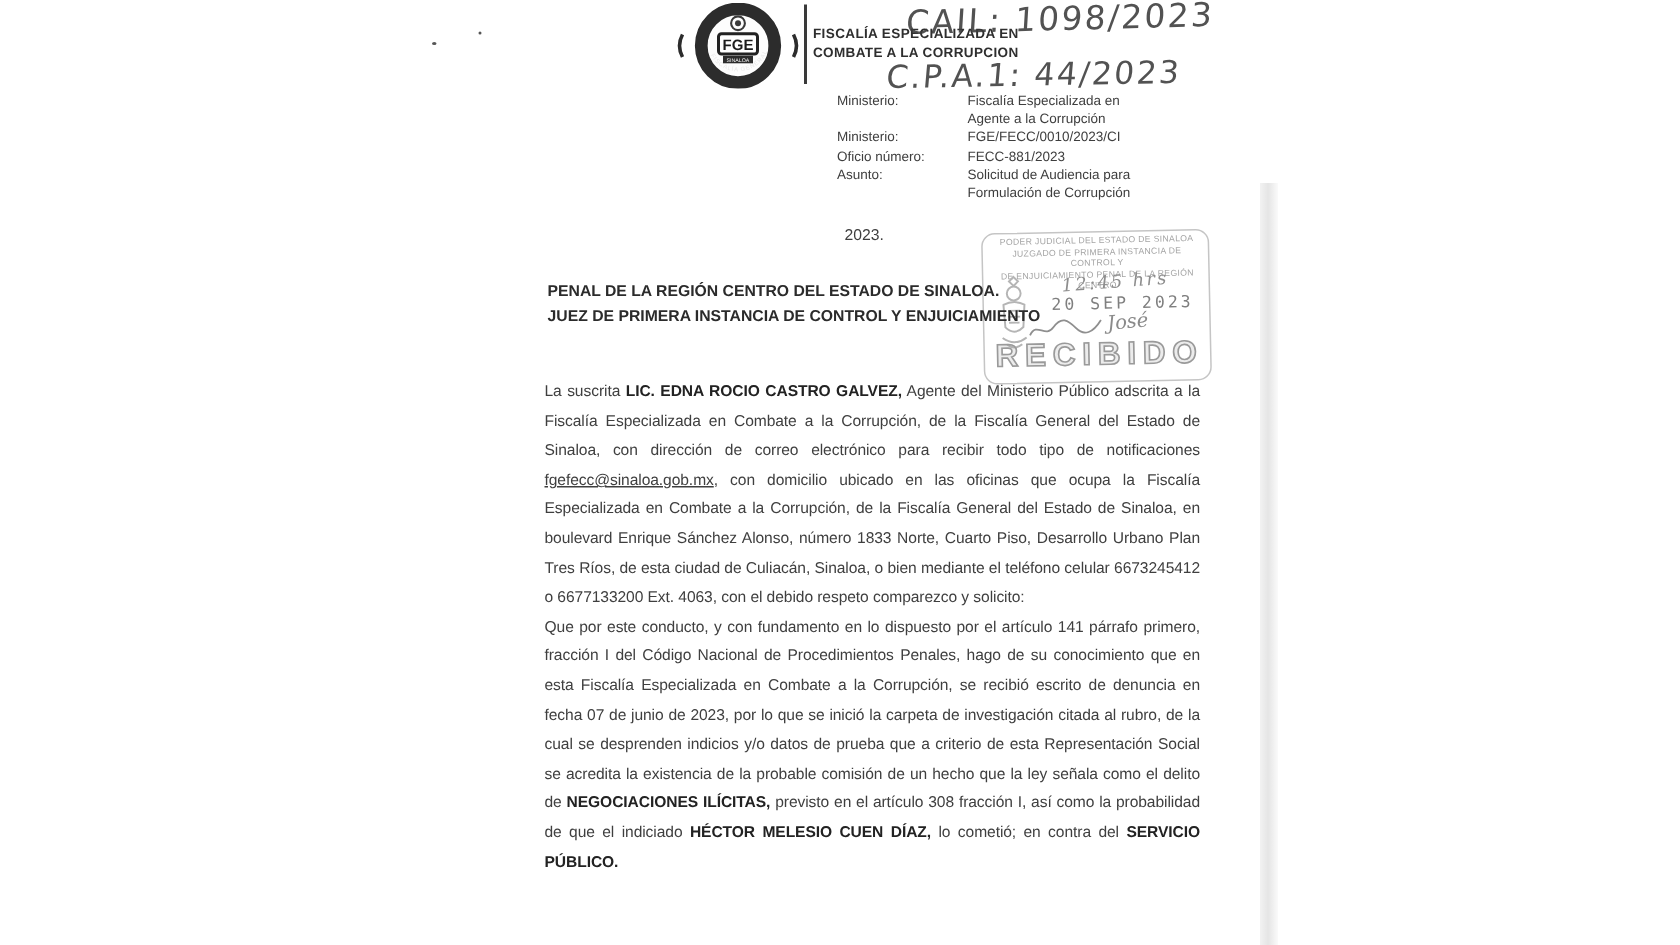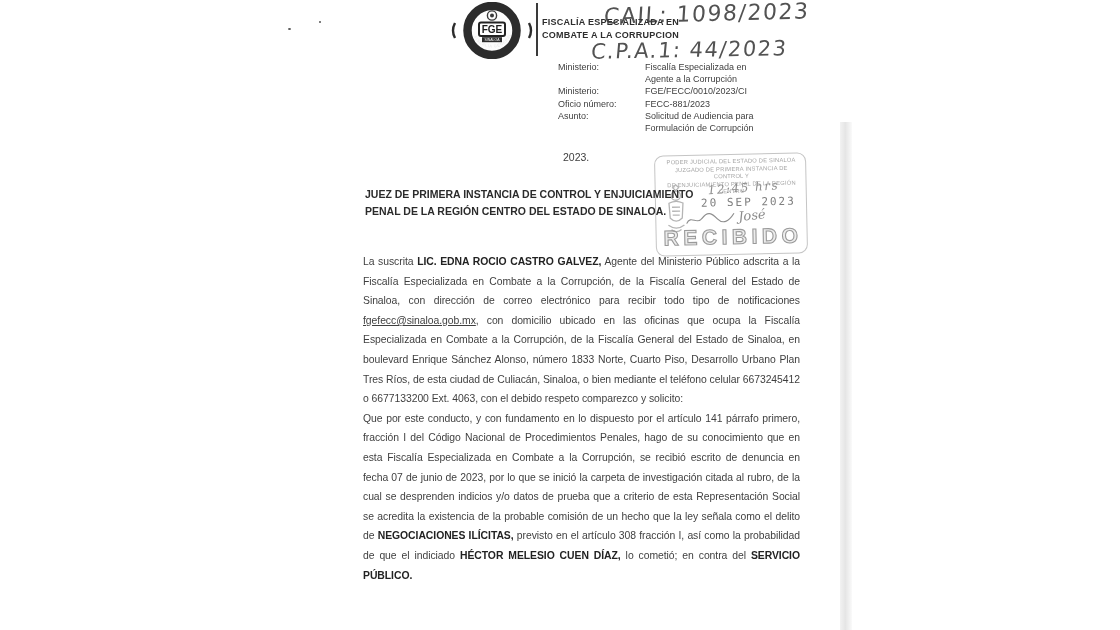--- a/index.html
+++ b/index.html
@@ -152,22 +152,22 @@
     <div class="stamp-sign">
       <svg width="52" height="16" viewBox="0 0 52 16">
         <path d="M2 11 C7 2 12 14 18 7 S28 3 33 9 S44 13 50 5" stroke="#8f8f8f" stroke-width="1.2" fill="none"></path>
       </svg>
       <span>José</span>
     </div>
     <div class="stamp-received">RECIBIDO</div>
   </div>
 
   <div class="addressee">
+      <div>PENAL DE LA REGIÓN CENTRO DEL ESTADO DE SINALOA.</div>
       <div>JUEZ DE PRIMERA INSTANCIA DE CONTROL Y ENJUICIAMIENTO</div>
-      <div>PENAL DE LA REGIÓN CENTRO DEL ESTADO DE SINALOA.</div>
     </div>
 
   <div class="body-text">
       <div class="para"><span>La suscrita </span><span class="b ">LIC. EDNA ROCIO CASTRO GALVEZ,</span><span> Agente del Ministerio Público adscrita a la Fiscalía Especializada en Combate a la Corrupción, de la Fiscalía General del Estado de Sinaloa, con dirección de correo electrónico para recibir todo tipo de notificaciones </span><span class="u">fgefecc@sinaloa.gob.mx</span><span>, con domicilio ubicado en las oficinas que ocupa la Fiscalía Especializada en Combate a la Corrupción, de la Fiscalía General del Estado de Sinaloa, en boulevard Enrique Sánchez Alonso, número 1833 Norte, Cuarto Piso, Desarrollo Urbano Plan Tres Ríos, de esta ciudad de Culiacán, Sinaloa, o bien mediante el teléfono celular 6673245412 o 6677133200 Ext. 4063, con el debido respeto comparezco y solicito:</span></div>
       <div class="para"><span>Que por este conducto, y con fundamento en lo dispuesto por el artículo 141 párrafo primero, fracción I del Código Nacional de Procedimientos Penales, hago de su conocimiento que en esta Fiscalía Especializada en Combate a la Corrupción, se recibió escrito de denuncia en fecha 07 de junio de 2023, por lo que se inició la carpeta de investigación citada al rubro, de la cual se desprenden indicios y/o datos de prueba que a criterio de esta Representación Social se acredita la existencia de la probable comisión de un hecho que la ley señala como el delito de </span><span class="b ">NEGOCIACIONES ILÍCITAS,</span><span> previsto en el artículo 308 fracción I, así como la probabilidad de que el indiciado </span><span class="b ">HÉCTOR MELESIO CUEN DÍAZ,</span><span> lo cometió; en contra del </span><span class="b ">SERVICIO PÚBLICO.</span></div>
     </div>
 
   <div class="edge-shadow"></div>
   <div class="speck speck-1"></div>
   <div class="speck speck-2"></div>

